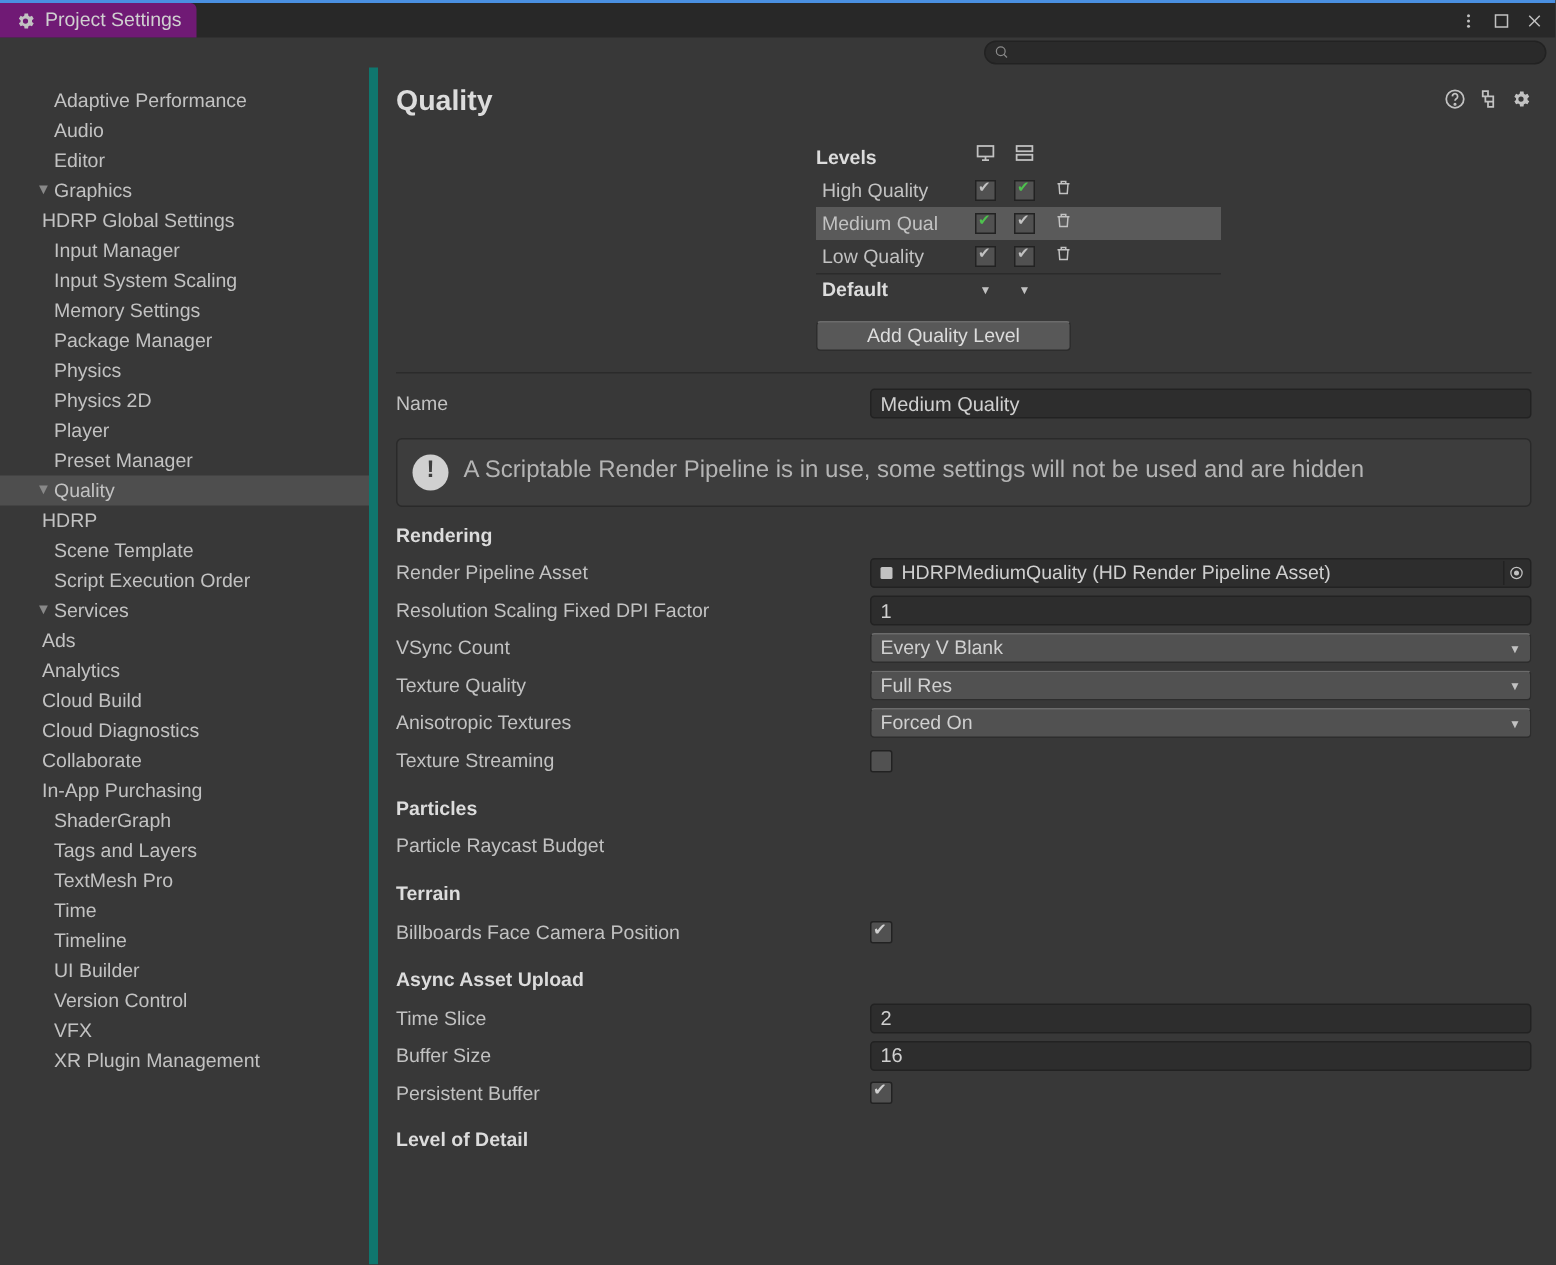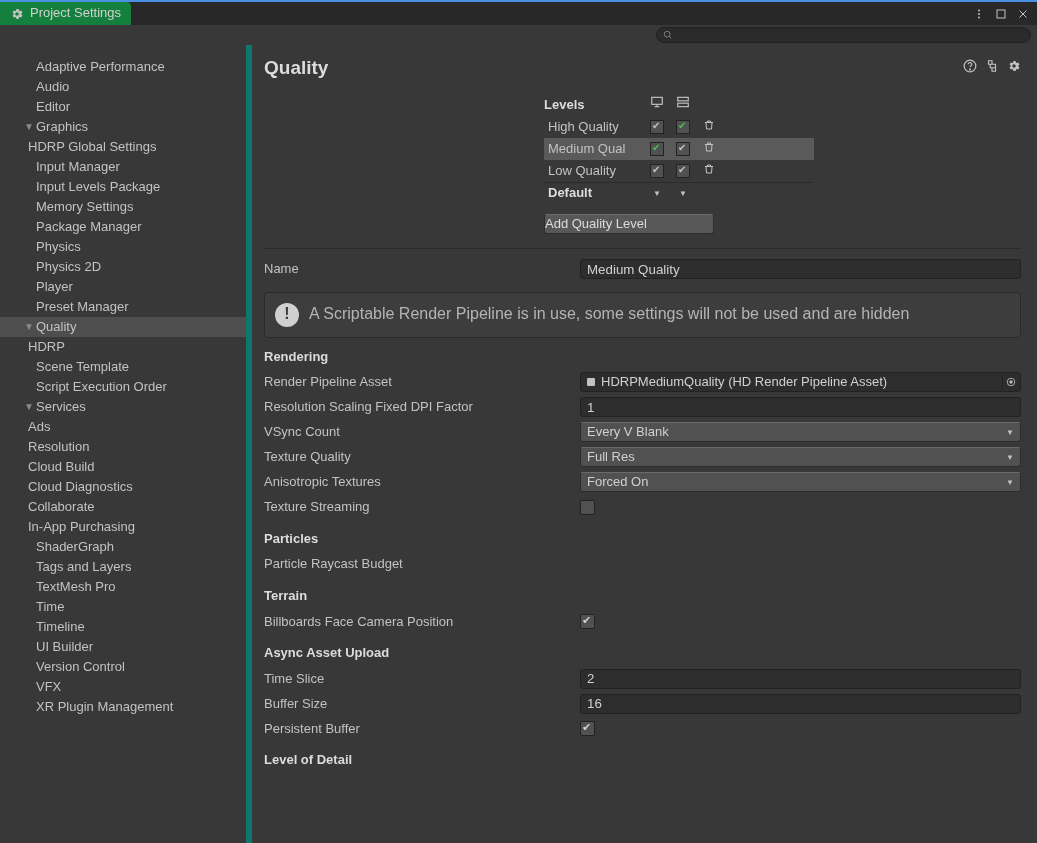--- a/index.html
+++ b/index.html
@@ -18,21 +18,21 @@
     display: flex;
     align-items: stretch;
     background: #282828;
     border-top: 2px solid #4a90e2;
   }
   .window-tab {
     display: flex;
     align-items: center;
     gap: 6px;
     padding: 0 10px;
-    background: #15803d;
+    background: #701a75;
     color: #d0d0d0;
     border-top-right-radius: 4px;
   }
   .window-tab .gear { width: 14px; height: 14px; }
   .window-tab .gear svg { display:block; }
   .window-controls {
     margin-left: auto;
     display: flex;
     align-items: center;
     gap: 10px;
@@ -166,21 +166,21 @@
 
   .add-level-btn {
     margin-top:10px;
     width: 170px;
     height: 20px;
     background: #585858;
     border: 1px solid #2d2d2d;
     border-top-color:#6b6b6b;
     color: #dcdcdc;
     border-radius: 3px;
-    display:flex; align-items:center; 
+    display:flex; align-items:center; justify-content:center;
     cursor:pointer;
     margin-left: 0;
   }
   .hr { border-top:1px solid #2b2b2b; margin:14px 0 8px 0; }
 
   .form-row {
     display:flex; align-items:center;
     height: 25px;
   }
   .form-row .label { width: 316px; color:#c2c2c2; }
@@ -312,21 +312,21 @@
       </div>
       <div class="tree-item level2">
         <span>HDRP Global Settings</span>
       </div>
       <div class="tree-item level1">
         <span class="arrow hidden">▶</span>
         <span>Input Manager</span>
       </div>
       <div class="tree-item level1">
         <span class="arrow hidden">▶</span>
-        <span>Input Levels Package</span>
+        <span>Input System Scaling</span>
       </div>
       <div class="tree-item level1">
         <span class="arrow hidden">▶</span>
         <span>Memory Settings</span>
       </div>
       <div class="tree-item level1">
         <span class="arrow hidden">▶</span>
         <span>Package Manager</span>
       </div>
       <div class="tree-item level1">
@@ -361,21 +361,21 @@
         <span>Script Execution Order</span>
       </div>
       <div class="tree-item level1">
         <span class="arrow">▼</span>
         <span>Services</span>
       </div>
       <div class="tree-item level2">
         <span>Ads</span>
       </div>
       <div class="tree-item level2">
-        <span>Resolution</span>
+        <span>Analytics</span>
       </div>
       <div class="tree-item level2">
         <span>Cloud Build</span>
       </div>
       <div class="tree-item level2">
         <span>Cloud Diagnostics</span>
       </div>
       <div class="tree-item level2">
         <span>Collaborate</span>
       </div>

